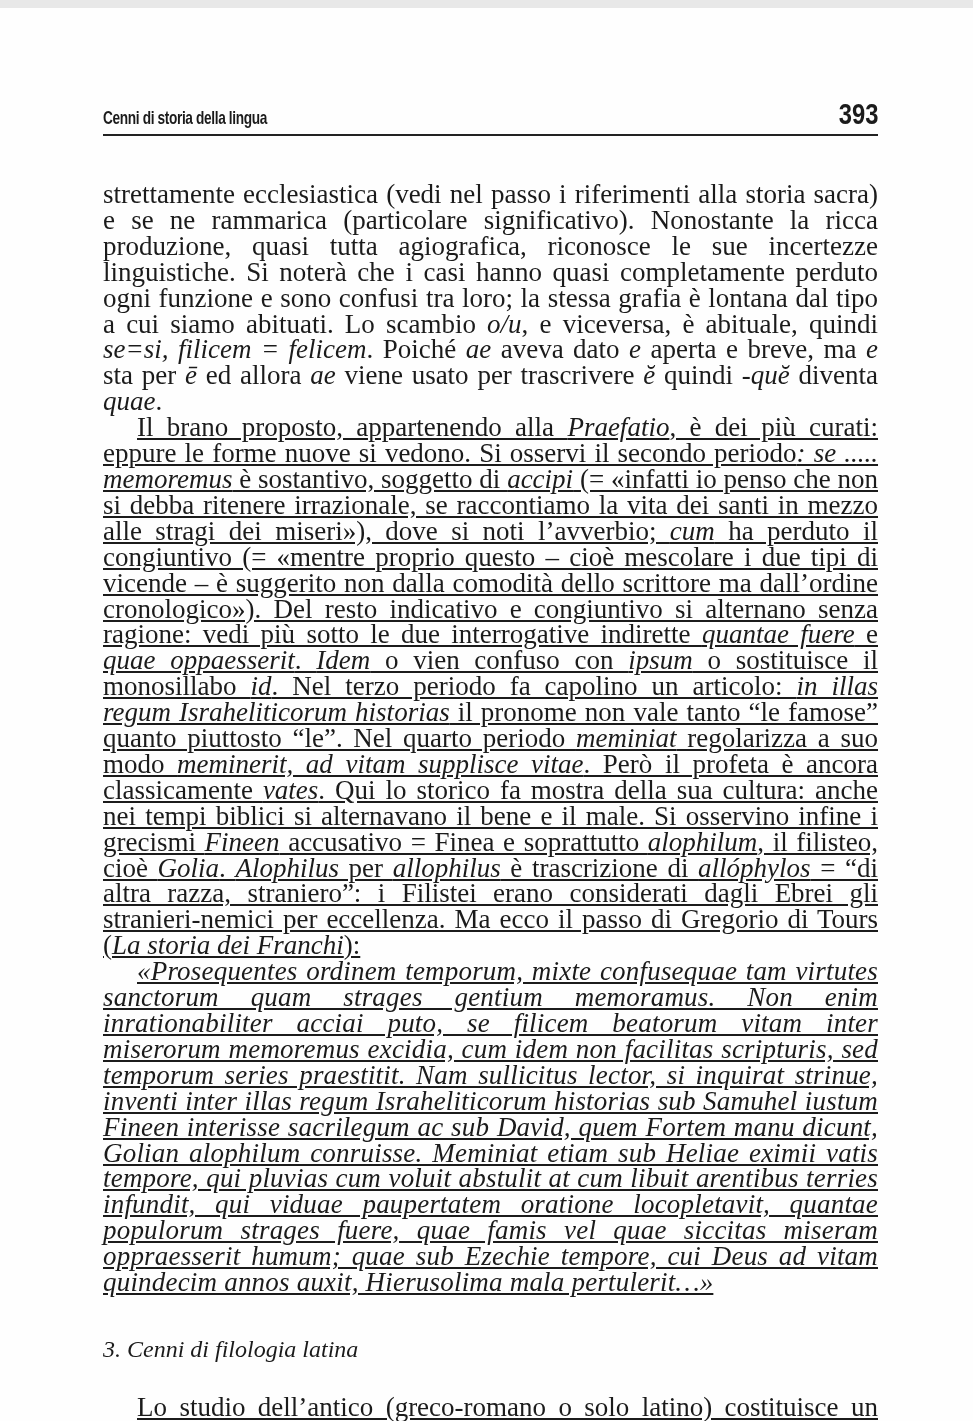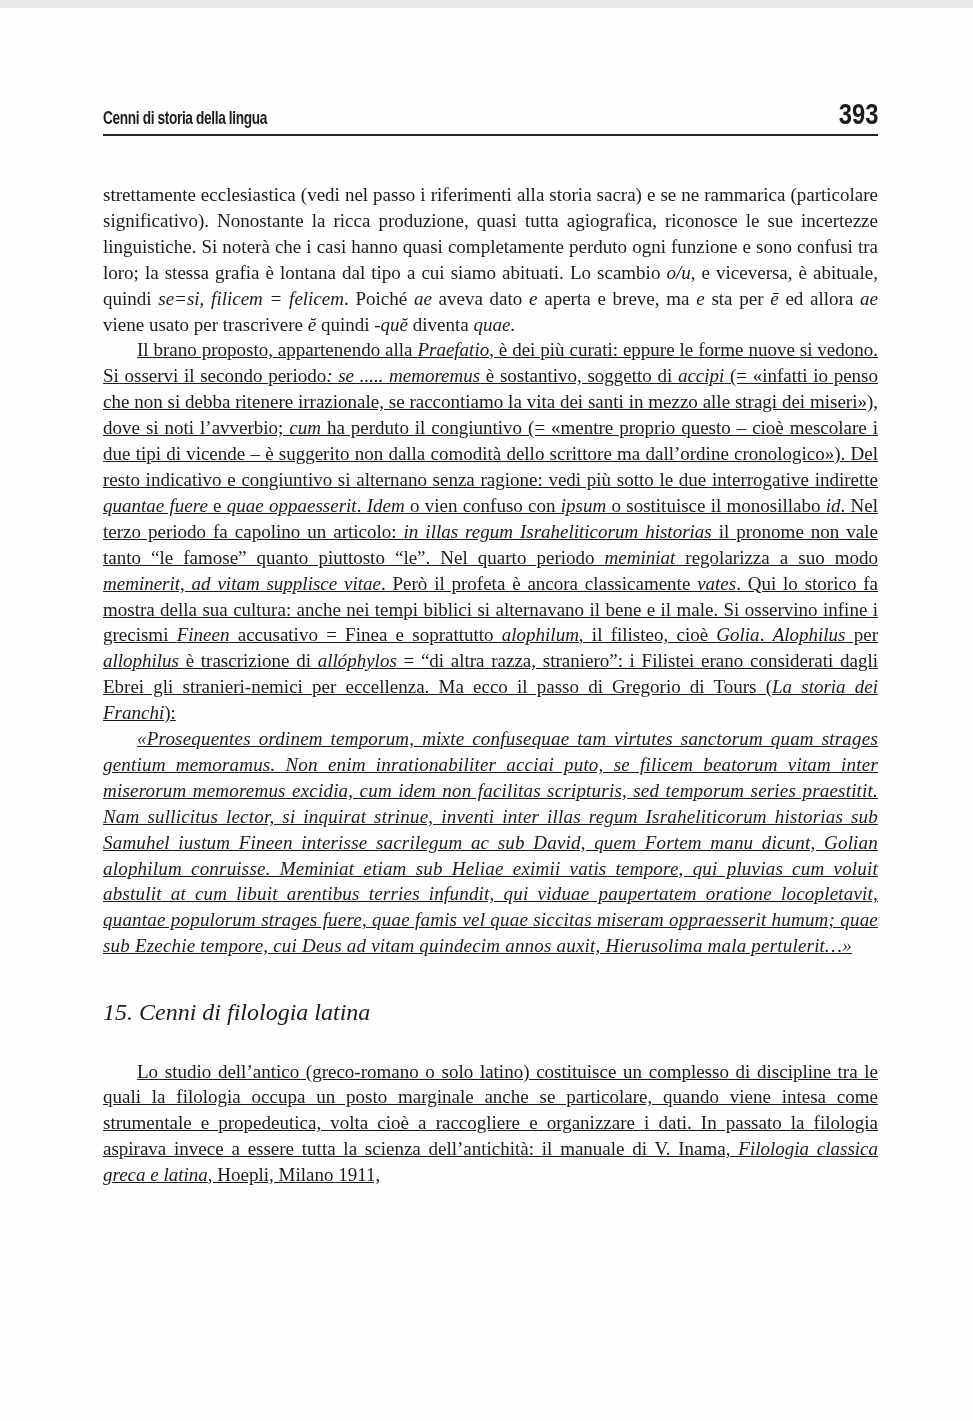--- a/index.html
+++ b/index.html
@@ -42,21 +42,21 @@
     font-size: 29px;
     line-height: 1;
     transform: scaleX(0.82);
     transform-origin: right bottom;
   }
   .body-text {
     margin-top: 46px;
   }
   .para {
     margin: 0;
-    font-size: 19px;
+    font-size: 27px;
     line-height: 25.9px;
     text-align: justify;
     text-justify: inter-word;
   }
   .para.indent {
     text-indent: 34px;
     text-decoration: underline;
   }
   .para.quote i {
     letter-spacing: 0.2px;
@@ -75,16 +75,16 @@
 
 <div class="page">
   <div class="running-header">
     <span class="running-title">Cenni di storia della lingua</span>
     <span class="page-number">393</span>
   </div>
   <div class="body-text">
       <p class="para"><span>strettamente ecclesiastica (vedi nel passo i riferimenti alla storia sacra) e se ne rammarica (particolare significativo). Nonostante la ricca produzione, quasi tutta agiografica, riconosce le sue incertezze linguistiche. Si noterà che i casi hanno quasi completamente perduto ogni funzione e sono confusi tra loro; la stessa grafia è lontana dal tipo a cui siamo abituati. Lo scambio </span><i>o/u</i><span>, e viceversa, è abituale, quindi </span><i>se=si, filicem = felicem</i><span>. Poiché </span><i>ae</i><span> aveva dato </span><i>e</i><span> aperta e breve, ma </span><i>e</i><span> sta per </span><i>ē</i><span> ed allora </span><i>ae</i><span> viene usato per trascrivere </span><i>ĕ</i><span> quindi </span><i>-quĕ</i><span> diventa </span><i>quae</i><span>.</span></p>
       <p class="para indent"><span>Il brano proposto, appartenendo alla </span><i>Praefatio</i><span>, è dei più curati: eppure le forme nuove si vedono. Si osservi il secondo periodo</span><i>: se ..... memoremus</i><span> è sostantivo, soggetto di </span><i>accipi</i><span> (= «infatti io penso che non si debba ritenere irrazionale, se raccontiamo la vita dei santi in mezzo alle stragi dei miseri»), dove si noti l’avverbio; </span><i>cum</i><span> ha perduto il congiuntivo (= «mentre proprio questo – cioè mescolare i due tipi di vicende – è suggerito non dalla comodità dello scrittore ma dall’ordine cronologico»). Del resto indicativo e congiuntivo si alternano senza ragione: vedi più sotto le due interrogative indirette </span><i>quantae fuere</i><span> e </span><i>quae oppaesserit</i><span>. </span><i>Idem</i><span> o vien confuso con </span><i>ipsum</i><span> o sostituisce il monosillabo </span><i>id</i><span>. Nel terzo periodo fa capolino un articolo: </span><i>in illas regum Israheliticorum historias</i><span> il pronome non vale tanto “le famose” quanto piuttosto “le”. Nel quarto periodo </span><i>meminiat</i><span> regolarizza a suo modo </span><i>meminerit, ad vitam supplisce vitae</i><span>. Però il profeta è ancora classicamente </span><i>vates</i><span>. Qui lo storico fa mostra della sua cultura: anche nei tempi biblici si alternavano il bene e il male. Si osservino infine i grecismi </span><i>Fineen</i><span> accusativo = Finea e soprattutto </span><i>alophilum</i><span>, il filisteo, cioè </span><i>Golia</i><span>. </span><i>Alophilus</i><span> per </span><i>allophilus</i><span> è trascrizione di </span><i>allóphylos</i><span> = “di altra razza, straniero”: i Filistei erano considerati dagli Ebrei gli stranieri-nemici per eccellenza. Ma ecco il passo di Gregorio di Tours (</span><i>La storia dei Franchi</i><span>):</span></p>
       <p class="para indent quote"><i>«Prosequentes ordinem temporum, mixte confusequae tam virtutes sanctorum quam strages gentium memoramus. Non enim inrationabiliter acciai puto, se filicem beatorum vitam inter miserorum memoremus excidia, cum idem non facilitas scripturis, sed temporum series praestitit. Nam sullicitus lector, si inquirat strinue, inventi inter illas regum Israheliticorum historias sub Samuhel iustum Fineen interisse sacrilegum ac sub David, quem Fortem manu dicunt, Golian alophilum conruisse. Meminiat etiam sub Heliae eximii vatis tempore, qui pluvias cum voluit abstulit at cum libuit arentibus terries infundit, qui viduae paupertatem oratione locopletavit, quantae populorum strages fuere, quae famis vel quae siccitas miseram oppraesserit humum; quae sub Ezechie tempore, cui Deus ad vitam quindecim annos auxit, Hierusolima mala pertulerit…»</i></p>
-      <h2 class="section-heading"><i>15. Cenni di filologia latina</i></h2>
+      <h2 class="section-heading"><i>3. Cenni di filologia latina</i></h2>
       <p class="para indent"><span>Lo studio dell’antico (greco-romano o solo latino) costituisce un complesso di discipline tra le quali la filologia occupa un posto marginale anche se particolare, quando viene intesa come strumentale e propedeutica, volta cioè a raccogliere e organizzare i dati. In passato la filologia aspirava invece a essere tutta la scienza dell’antichità: il manuale di V. Inama, </span><i>Filologia classica greca e latina</i><span>, Hoepli, Milano 1911,</span></p>
     </div>
 </div>
 
 </body></html>

